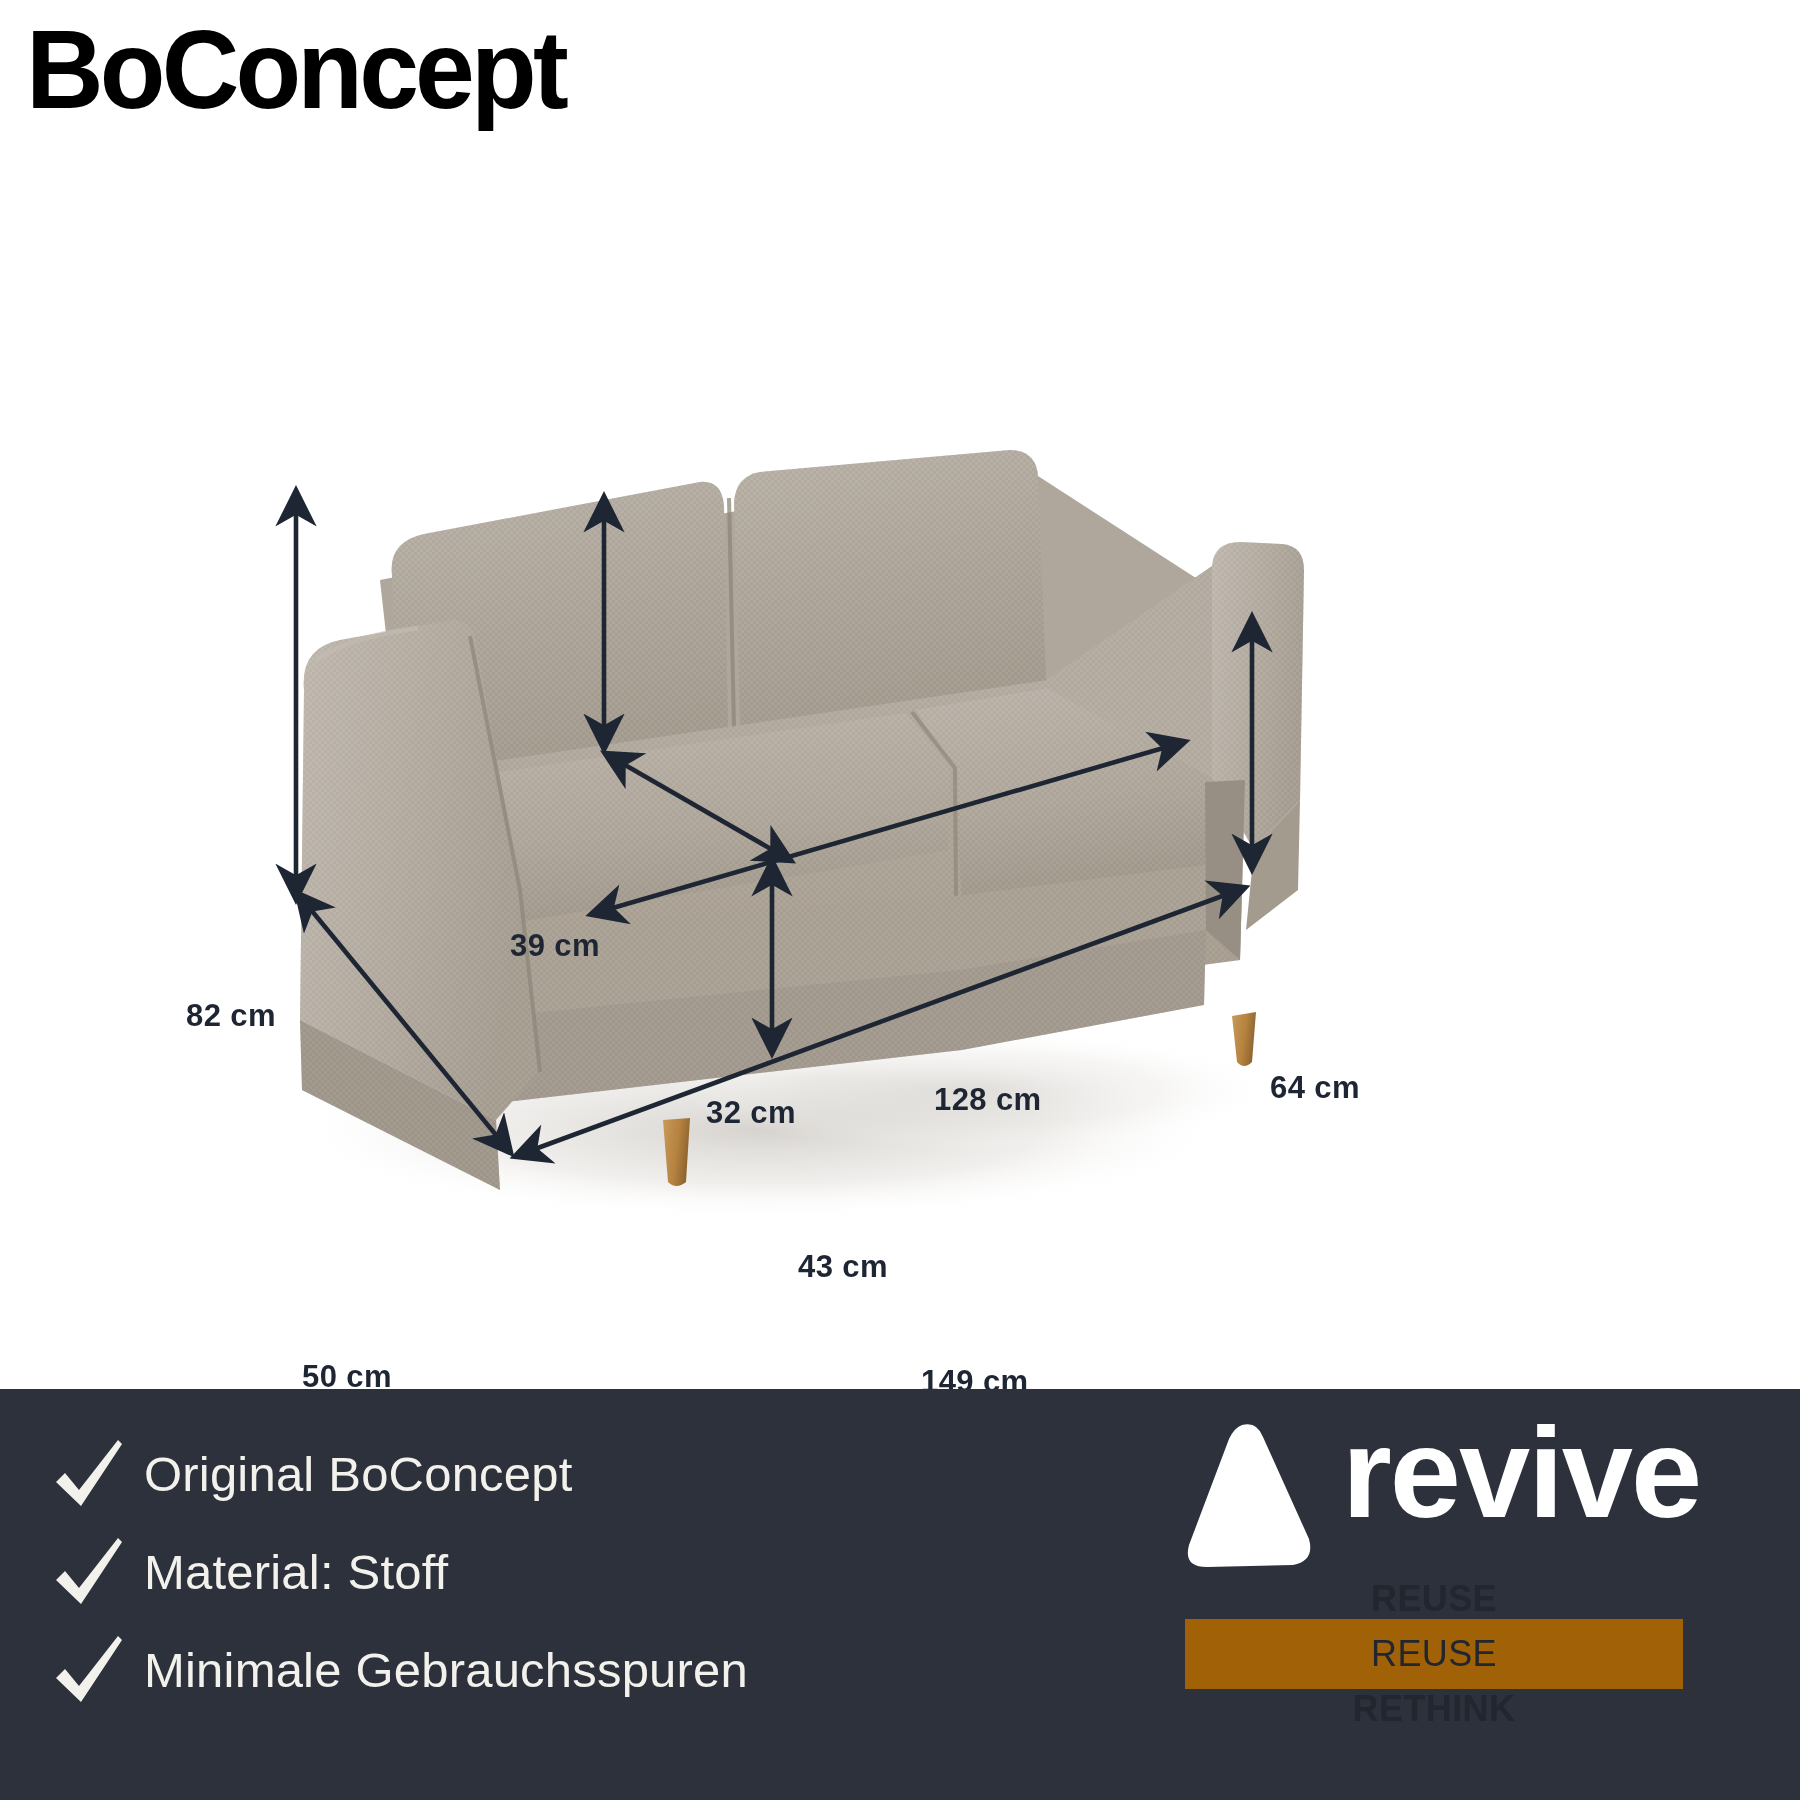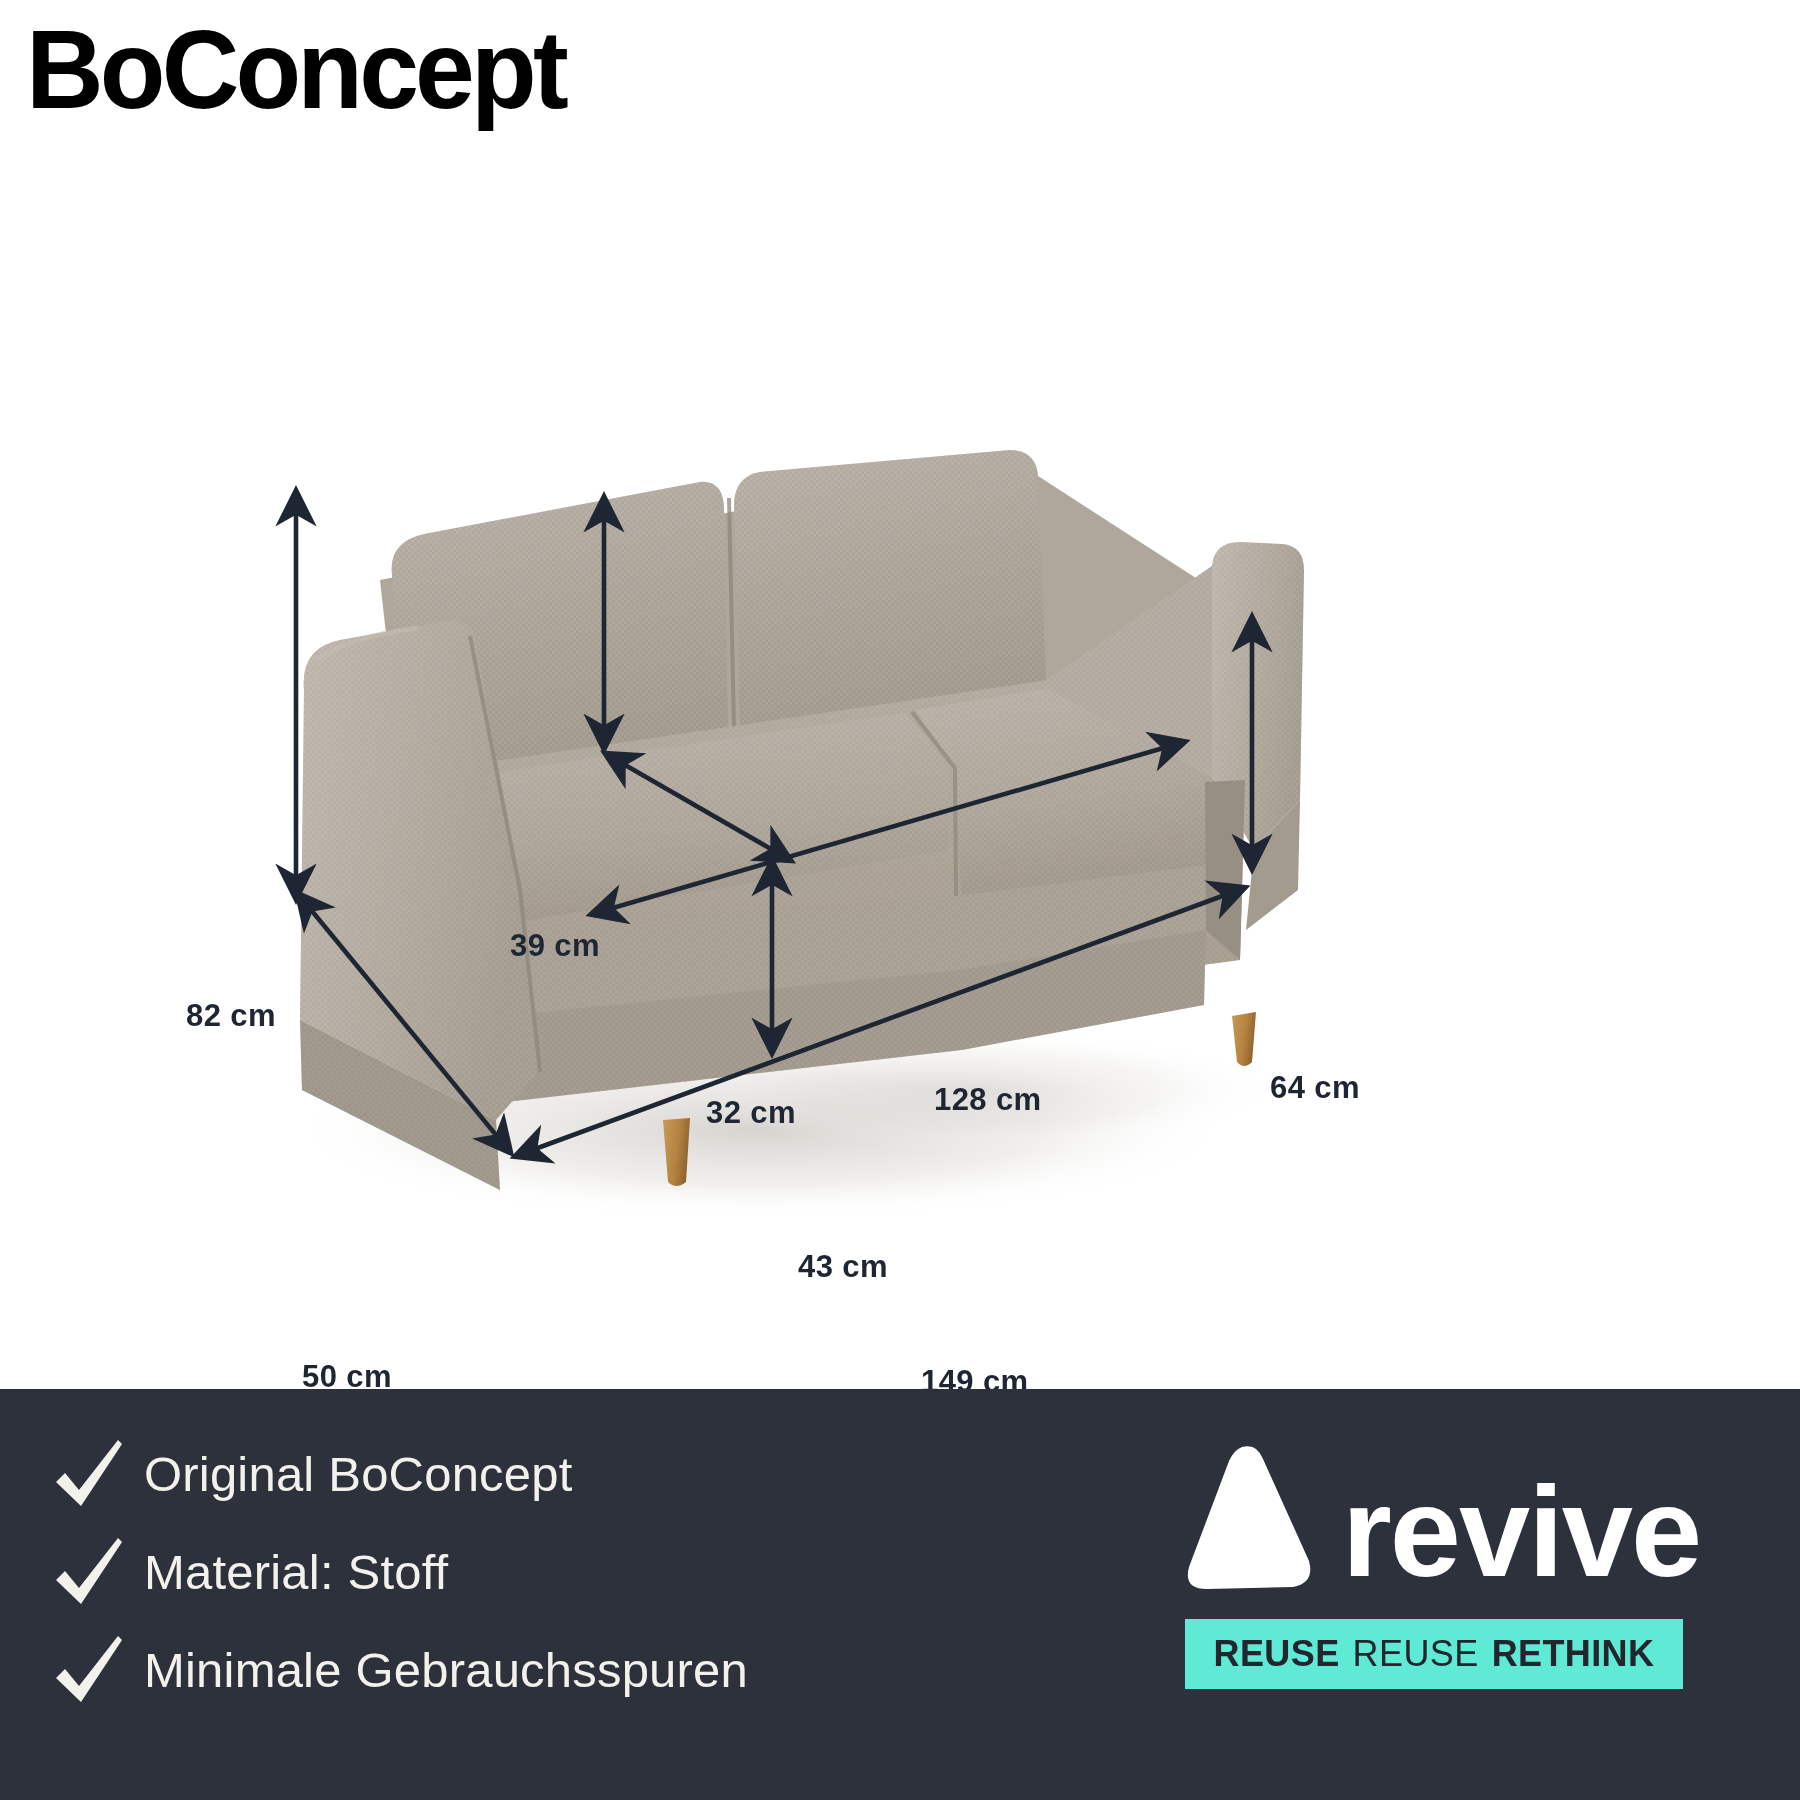--- a/index.html
+++ b/index.html
@@ -93,46 +93,47 @@
   }
 
   
   #revive-lockup {
     position: absolute;
     left: 1183px; top: 32px;
     width: 560px;
   }
   #revive-mark-row {
     display: flex;
-    align-items: flex-end;
+    align-items: flex-start;
     height: 172px;
   }
   #revive-mark { flex: 0 0 135px; }
   #revive-mark svg { display: block; }
   #revive-word {
     color: #FFFFFF;
     font-family: "Liberation Sans", sans-serif;
     font-weight: bold;
     font-size: 128px;
     line-height: 0.88;
     letter-spacing: -2px;
     margin-left: 24px;
     transform: translateY(-4px);
     white-space: nowrap;
   }
   #revive-tagline {
     margin-top: 26px;
     margin-left: 2px;
-    background: #5eead4;
+    background: #a16207;
     width: 498px;
     height: 70px;
     display: flex;
     align-items: center;
     justify-content: center;
     gap: 13px;
+    flex-direction: column;
   }
   .tag-word {
     color: #22262F;
     font-family: "Liberation Sans", sans-serif;
     font-size: 36px;
     letter-spacing: 0.4px;
     white-space: nowrap;
   }
   .tag-word.bold { font-weight: bold; }
   .tag-word.light { font-weight: normal; }

